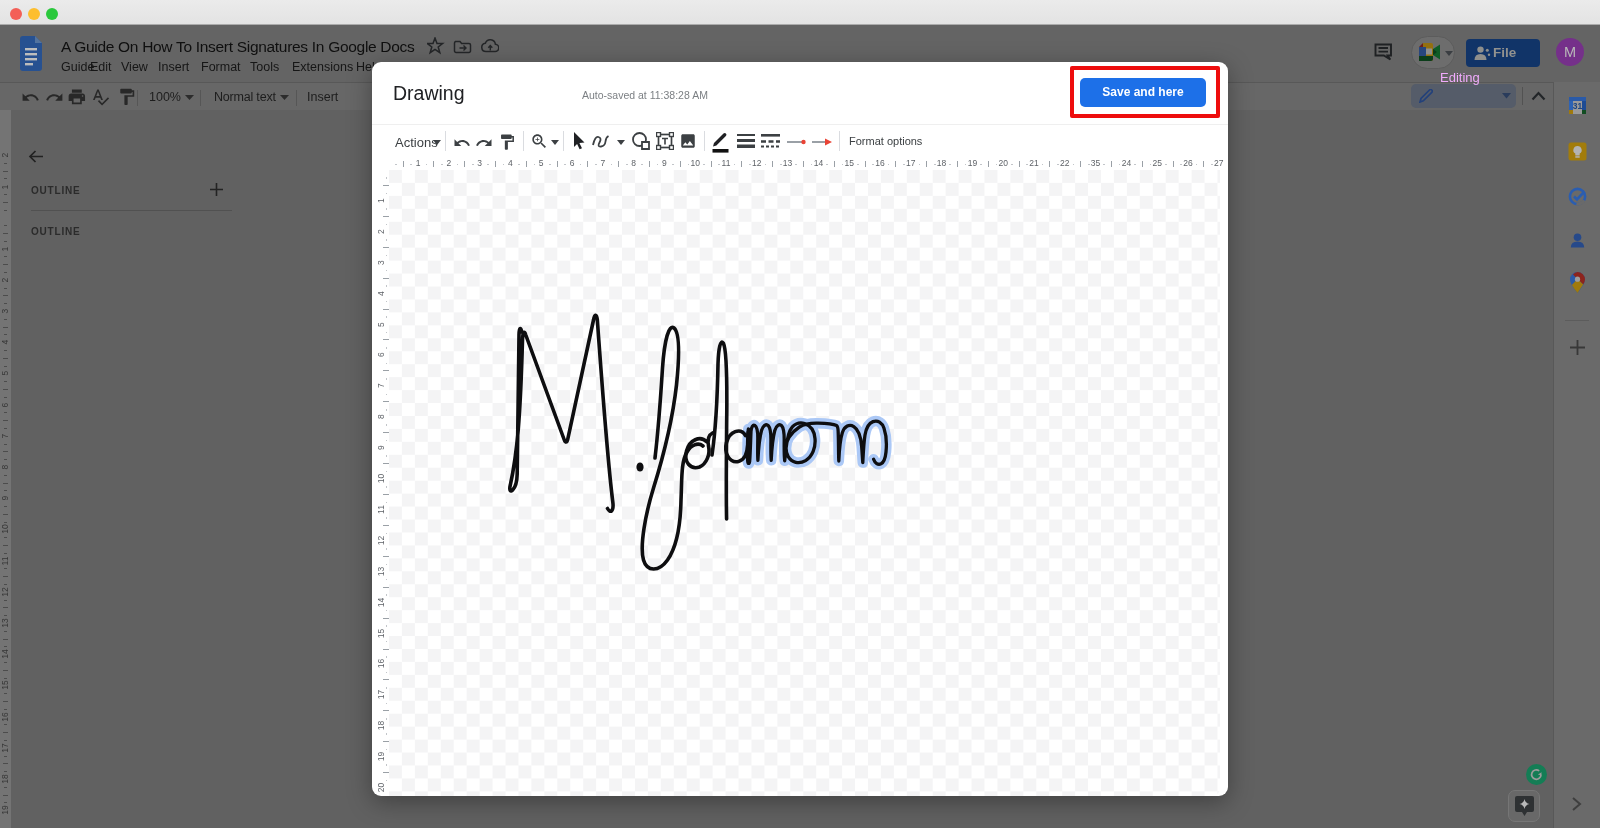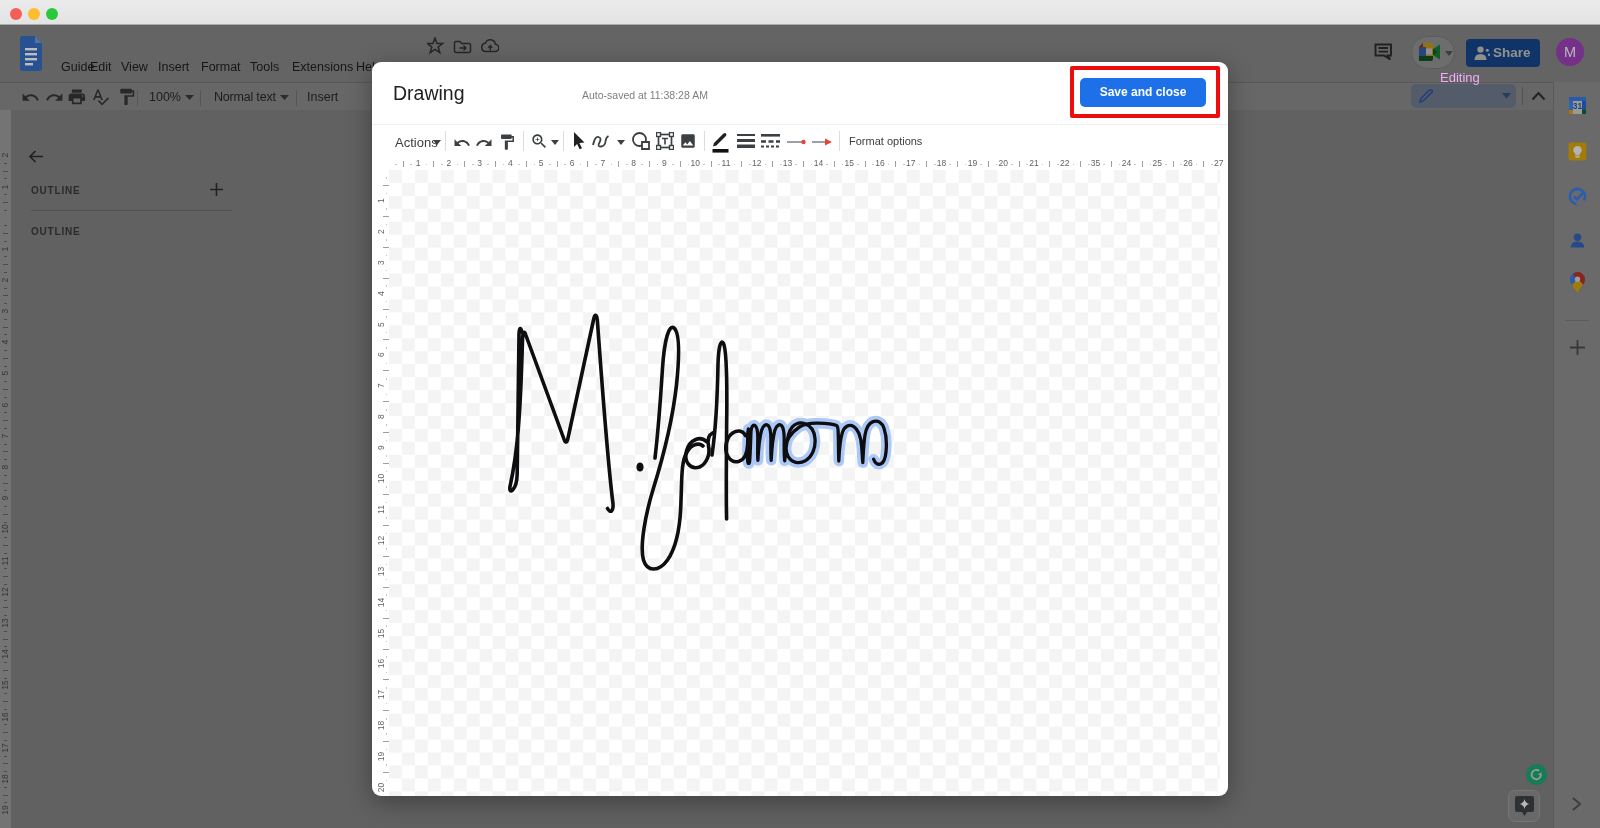--- a/index.html
+++ b/index.html
@@ -14,20 +14,21 @@
 <div style="position:absolute;left:0;top:0;width:1600px;height:57px;background:#646464;"></div>
 <div style="position:absolute;left:0;top:57px;width:1600px;height:28px;background:#676767;border-top:1px solid #585858;box-sizing:border-box;"></div>
 <svg class="ic" style="left:20px;top:11px" width="22" height="35" viewBox="0 0 22 35">
 <path d="M2 0 L15 0 L22 7 L22 32 Q22 35 19 35 L3 35 Q0 35 0 32 L0 3 Q0 0 3 0 Z" fill="#275191"></path>
 <path d="M15 0 L22 7 L15 7 Z" fill="#54749f"></path>
 <rect x="5" y="12" width="12" height="2.4" fill="#bdbdbd"></rect>
 <rect x="5" y="17" width="12" height="2.4" fill="#bdbdbd"></rect>
 <rect x="5" y="22" width="12" height="2.4" fill="#bdbdbd"></rect>
 <rect x="5" y="27" width="8" height="2.4" fill="#bdbdbd"></rect>
 </svg>
+<div style="position:absolute;left:61px;top:11px;height:22px;line-height:22px;font-size:15.5px;letter-spacing:-0.3px;color:#0f0f0f;white-space:nowrap;">A Guide On How To Insert Signatures In Google Docs</div>
 <svg class="ic" style="left:427px;top:12px" width="72" height="18" viewBox="0 0 72 18">
 <path d="M8 1 L10 6.5 L15.6 6.5 L11.2 10 L12.8 15.6 L8 12.3 L3.2 15.6 L4.8 10 L0.4 6.5 L6 6.5 Z" fill="none" stroke="#242628" stroke-width="1.5"></path>
 <g stroke="#242628" stroke-width="1.5" fill="none">
 <path d="M28 4.5 h5 l1.6 2 h7.4 a1.5 1.5 0 0 1 1.5 1.5 v6 a1.5 1.5 0 0 1 -1.5 1.5 h-13 a1.5 1.5 0 0 1 -1.5 -1.5 v-8 a1.5 1.5 0 0 1 1.5 -1.5 Z"></path>
 <path d="M32.5 11 h6 M36.5 8.5 L39 11 L36.5 13.5" stroke-width="1.4"></path>
 </g>
 <path d="M59 14.5 a4.2 4.2 0 0 1 -0.6 -8.36 a5.2 5.2 0 0 1 10 1.1 a3.6 3.6 0 0 1 -0.6 7.26 Z" fill="none" stroke="#242628" stroke-width="1.5"></path>
 <path d="M63.3 13.6 v-4.4 M61.3 10.8 l2-2.2 2 2.2" stroke="#242628" stroke-width="1.4" fill="none"></path>
 </svg>
 <div style="position:absolute;left:61px;top:34px;height:17px;line-height:17px;font-size:12.5px;color:#161616;">Guide</div>
@@ -76,21 +77,21 @@
 <svg class="ic" style="left:1445px;top:26px" width="8" height="5">
         <path d="M0 0 L8 0 L4 5 Z" fill="#3a3e42"></path>
       </svg>
 <div style="position:absolute;left:1466px;top:14px;width:74px;height:28px;border-radius:4px;background:#113468;"></div>
 <svg class="ic" style="left:1474px;top:21px" width="17" height="14" viewBox="0 0 17 14">
 <circle cx="6.5" cy="3.6" r="3.2" fill="#8f8f8c"></circle>
 <path d="M0.5 14 q0 -6 6 -6 q6 0 6 6 Z" fill="#8f8f8c"></path>
 <circle cx="13.3" cy="4.2" r="1.5" fill="#8f8f8c"></circle>
         <circle cx="15" cy="8.8" r="1.2" fill="#8f8f8c"></circle>
 </svg>
-<div style="position:absolute;left:1493px;top:20px;font-size:13.5px;font-weight:bold;color:#92928f;">Share</div>
+<div style="position:absolute;left:1493px;top:20px;font-size:13.5px;font-weight:bold;color:#92928f;">File</div>
 <div style="position:absolute;left:1556px;top:13px;width:28px;height:28px;border-radius:50%;background:#75308a;color:#b9b9b9;font-size:14.5px;text-align:center;line-height:28px;">M</div>
 <div style="position:absolute;left:1411px;top:59px;width:105px;height:24px;border-radius:5px;background:#555c69;"></div>
 <svg class="ic" style="left:1419px;top:64px" width="14" height="14" viewBox="0 0 14 14">
 <path d="M1 13 L2 9.5 L10.5 1 a1.6 1.6 0 0 1 2.3 0 a1.6 1.6 0 0 1 0 2.3 L4.3 11.8 Z" fill="none" stroke="#23417a" stroke-width="1.7"></path>
 </svg>
 <div style="position:absolute;left:1440px;top:45px;font-size:13px;color:#f0abfc;">Editing</div>
 <svg class="ic" style="left:1502px;top:68px" width="10" height="6">
         <path d="M0 0 L9 0 L4.5 5.5 Z" fill="#2a3c5c"></path>
       </svg>
 <div style="position:absolute;left:1522px;top:62px;width:1px;height:18px;background:#525252;"></div>
@@ -236,21 +237,21 @@
 </svg>
 <div style="position:absolute;left:1508px;top:765px;width:32px;height:32px;border-radius:7px;border:1.5px solid #767676;background:#686868;box-sizing:border-box;"></div>
 <svg class="ic" style="left:1515px;top:771px" width="19" height="20" viewBox="0 0 19 20">
 <path d="M2 0 h15 a2 2 0 0 1 2 2 v12 a2 2 0 0 1 -2 2 h-5 l-2.5 4 -2.5 -4 h-5 a2 2 0 0 1 -2 -2 v-12 a2 2 0 0 1 2 -2 Z" fill="#2e3133"></path>
 <path d="M9.5 3 q0.8 4.2 5 5 q-4.2 0.8 -5 5 q-0.8 -4.2 -5 -5 q4.2 -0.8 5 -5 Z" fill="#b9b9b9"></path>
 </svg>
 </div>
 <div style="position:absolute;left:372px;top:62px;width:856px;height:734px;background:#fff;border-radius:9px;box-shadow:0 6px 24px rgba(0,0,0,0.35);">
 <div style="position:absolute;left:21px;top:20px;font-size:19.5px;color:#202124;">Drawing</div>
 <div style="position:absolute;left:210px;top:27px;font-size:10.5px;color:#7b7f83;">Auto-saved at 11:38:28 AM</div>
-<div style="position:absolute;left:708px;top:16px;width:126px;height:29px;border-radius:5px;background:#1d70e8;color:#fff;font-size:12px;font-weight:bold;text-align:center;line-height:29px;">Save and close</div>
+<div style="position:absolute;left:708px;top:16px;width:126px;height:29px;border-radius:5px;background:#1d70e8;color:#fff;font-size:12px;font-weight:bold;text-align:center;line-height:29px;">Save and here</div>
 <div style="position:absolute;left:0px;top:62px;width:856px;height:1px;background:#efefef;"></div>
 <div style="position:absolute;left:23px;top:73px;font-size:13px;color:#3c4043;">Actions</div>
 <svg class="ic" style="left:61px;top:78px" width="8" height="5">
         <path d="M0 0 L8 0 L4 5 Z" fill="#3c4043"></path>
       </svg>
 <div style="position:absolute;left:73px;top:69px;width:1px;height:20px;background:#dadce0;"></div>
 <svg class="ic" style="left:81px;top:72px" width="64" height="17" viewBox="0 0 64 17">
 <g fill="#3c4043">
 <path transform="scale(0.75)" d="M12.5 8c-2.65 0-5.05.99-6.9 2.6L2 7v9h9l-3.62-3.62c1.39-1.16 3.16-1.88 5.12-1.88 3.54 0 6.55 2.31 7.6 5.5l2.37-.78c-1.39-4.19-5.32-7.22-9.97-7.22z"></path>
 <path transform="translate(22,0) scale(0.75)" d="M18.4 10.6C16.55 8.99 14.15 8 11.5 8c-4.65 0-8.58 3.03-9.97 7.22L3.9 16c1.05-3.19 4.05-5.5 7.6-5.5 1.96 0 3.73.72 5.12 1.88L13 16h9V7l-3.6 3.6z"></path>

